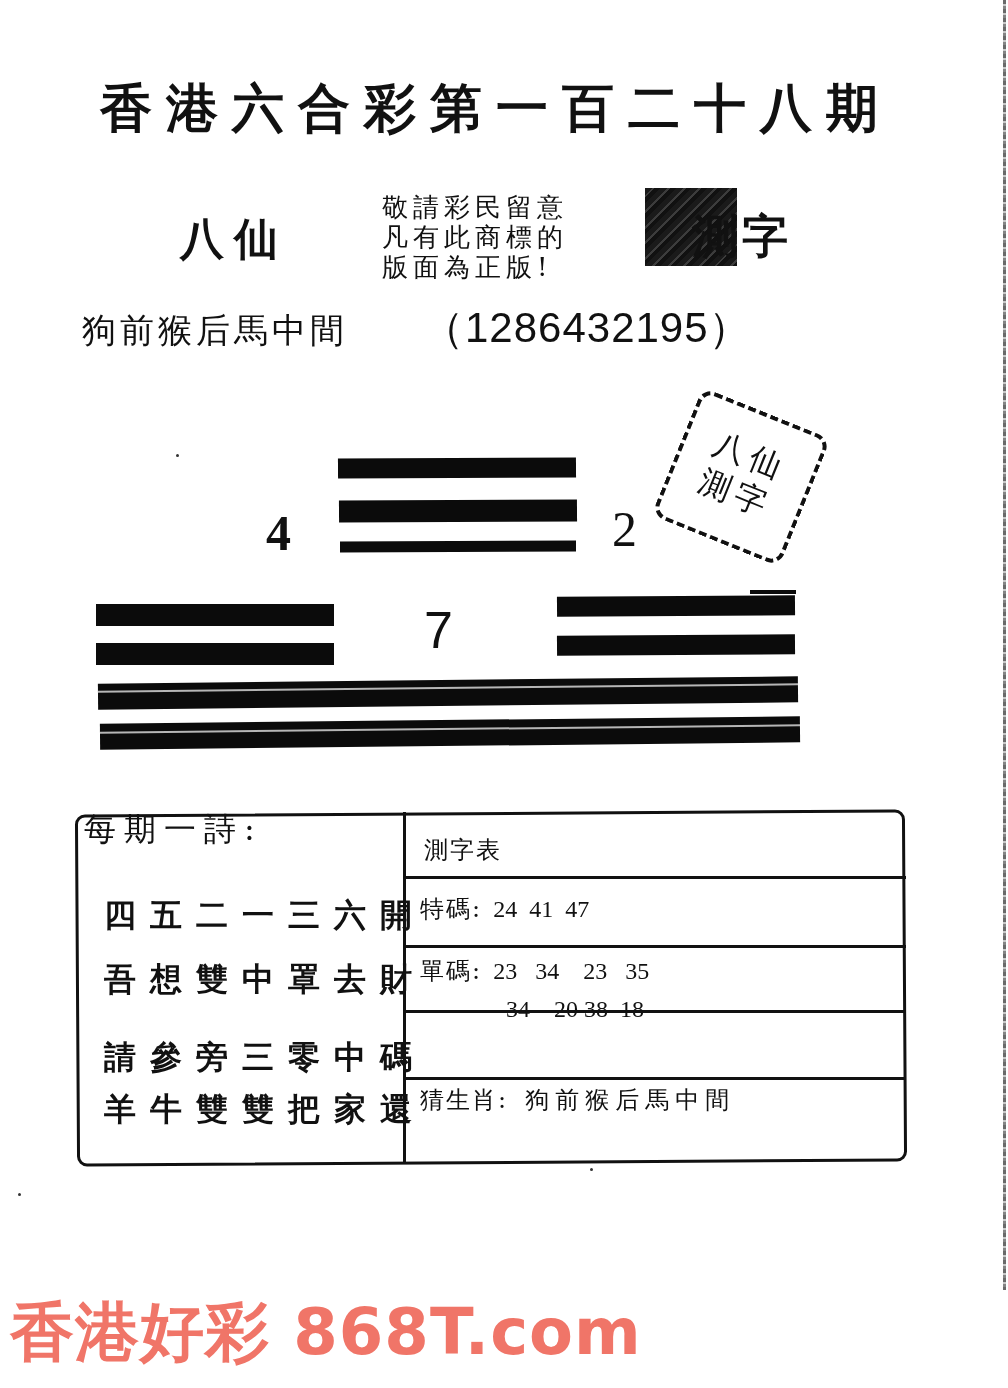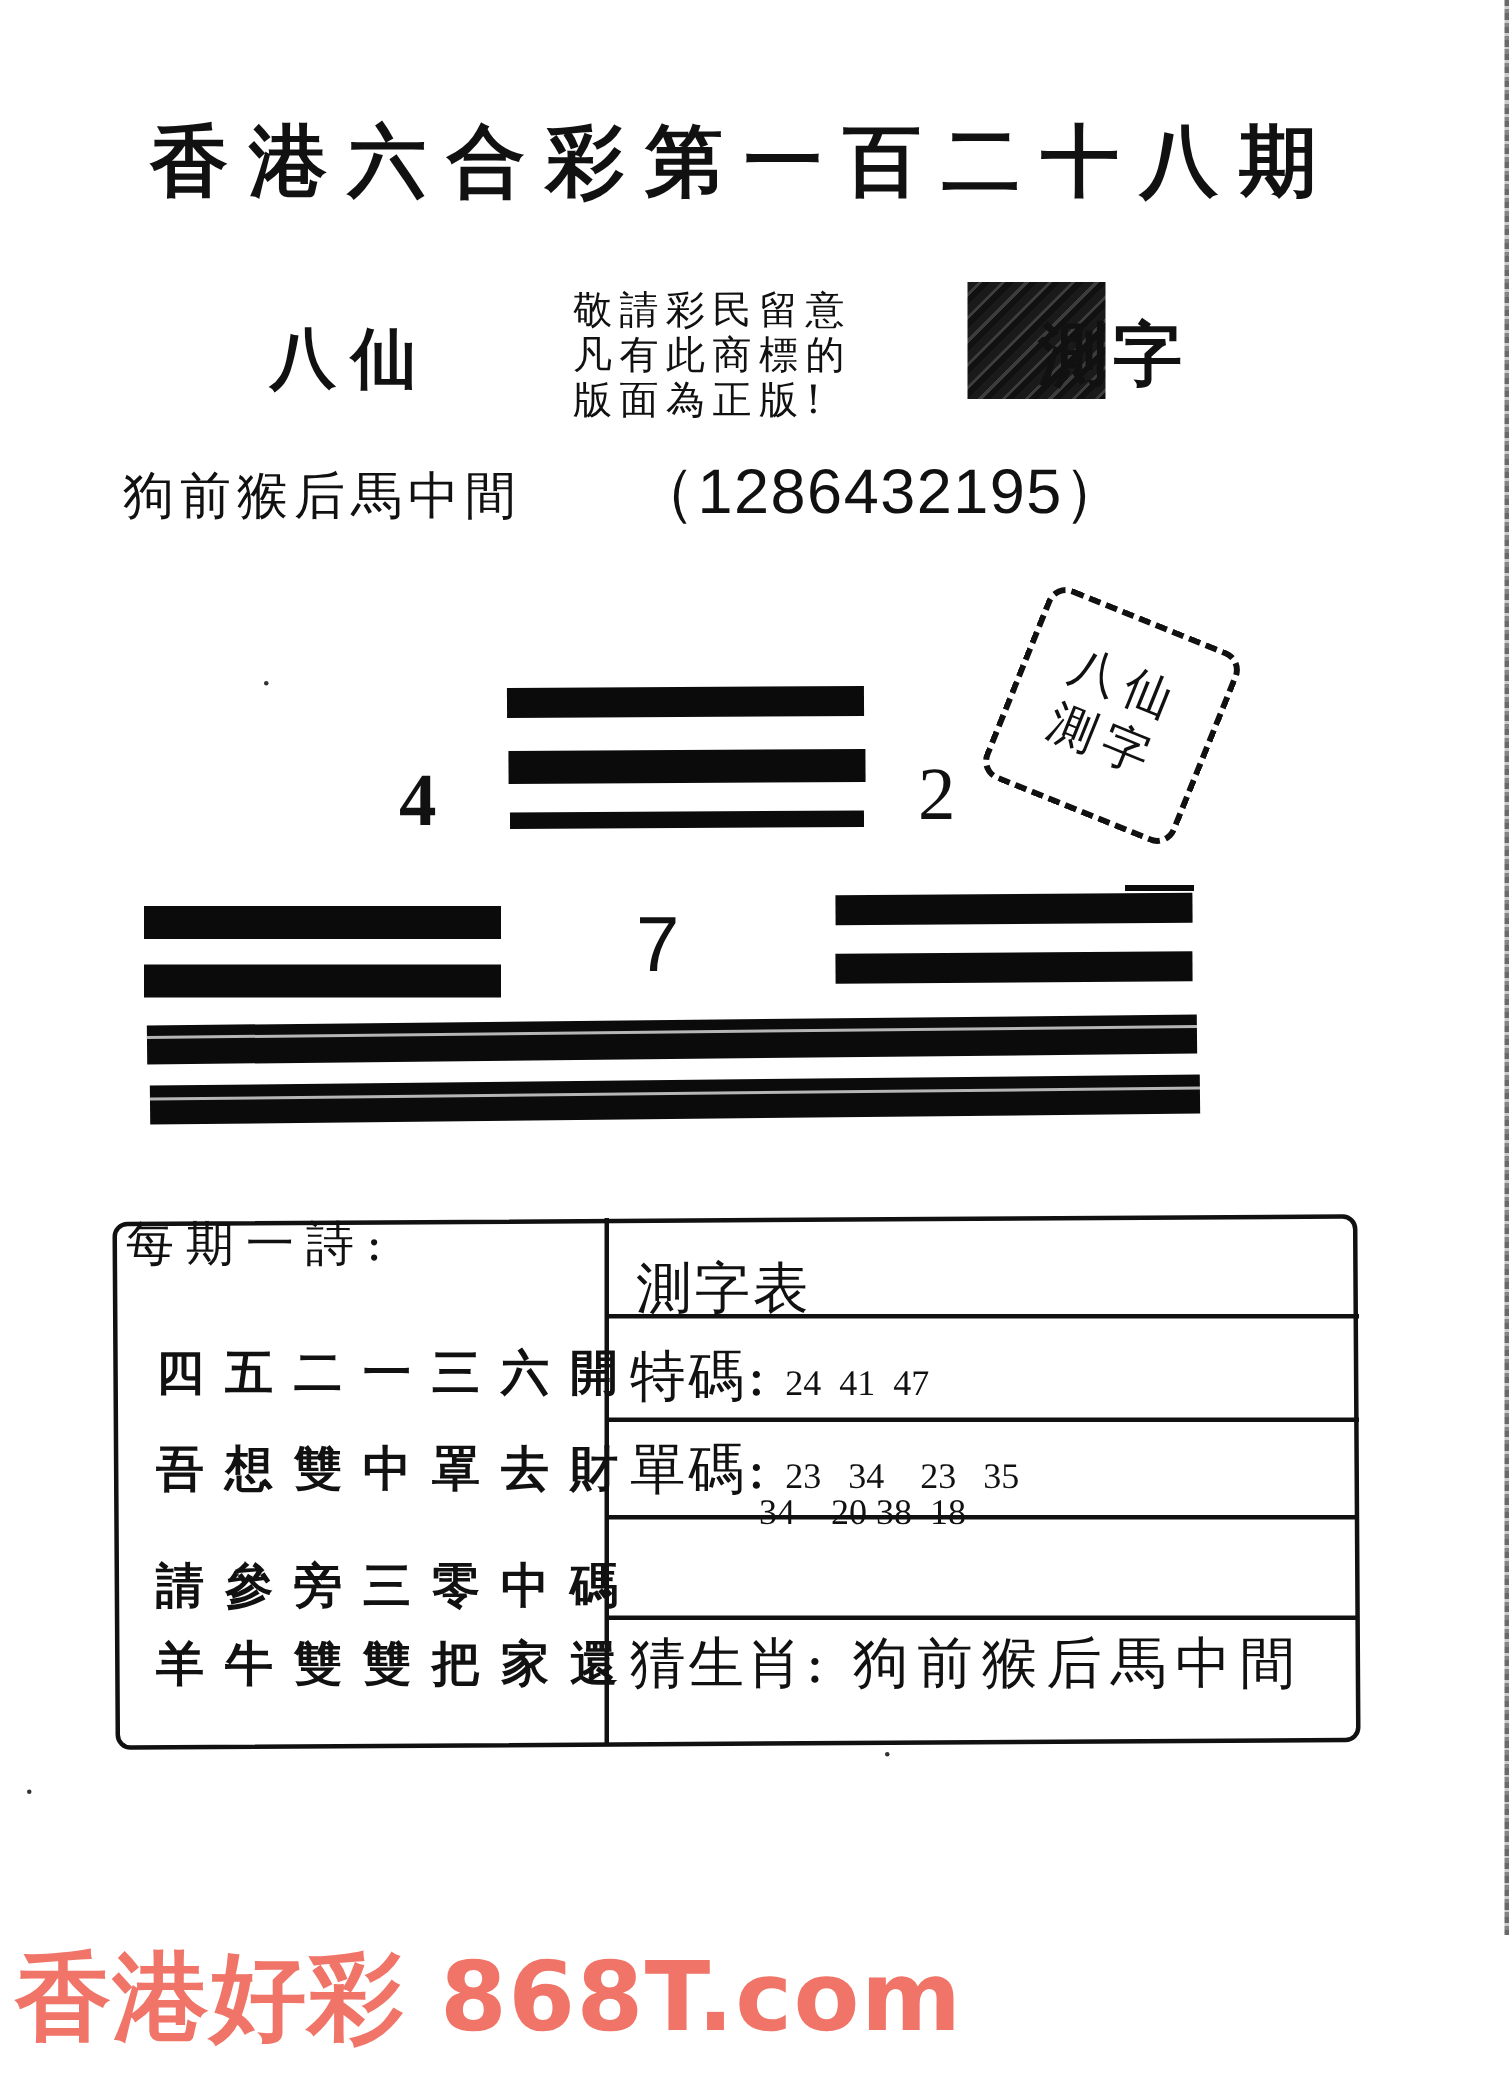--- a/index.html
+++ b/index.html
@@ -48,21 +48,21 @@
     }
     .panel {
       left: 76px; top: 812px; width: 830px; height: 352px;
       border: 3px solid #111; border-radius: 10px; box-sizing: border-box;
       transform: rotate(-0.35deg);
     }
     .divider { left: 403px; top: 812px; width: 3px; height: 352px; background: #111; }
     .poem-title { left: 84px; top: 808px; font-size: 32px; letter-spacing: 8px; }
     .poem-line { left: 104px; font-size: 32px; letter-spacing: 14px; font-weight: bold; }
     .row-line { left: 406px; width: 500px; height: 3px; background: #111; }
-    .tbl-text { font-size: 37px; letter-spacing: 2px; white-space: pre; }
+    .tbl-text { font-size: 24px; letter-spacing: 2px; white-space: pre; }
     .tbl-num { font-family: "Liberation Serif", serif; font-size: 24px; white-space: pre; }
     .footer {
       left: 10px; top: 1300px; color: #f07568; font-family: "DejaVu Sans", sans-serif;
       font-weight: bold; font-size: 64px; letter-spacing: 1px; white-space: nowrap; line-height: 1;
     }
     .speck { width: 3px; height: 3px; background: #333; border-radius: 50%; }
   </style>
 </head>
 <body>
 

